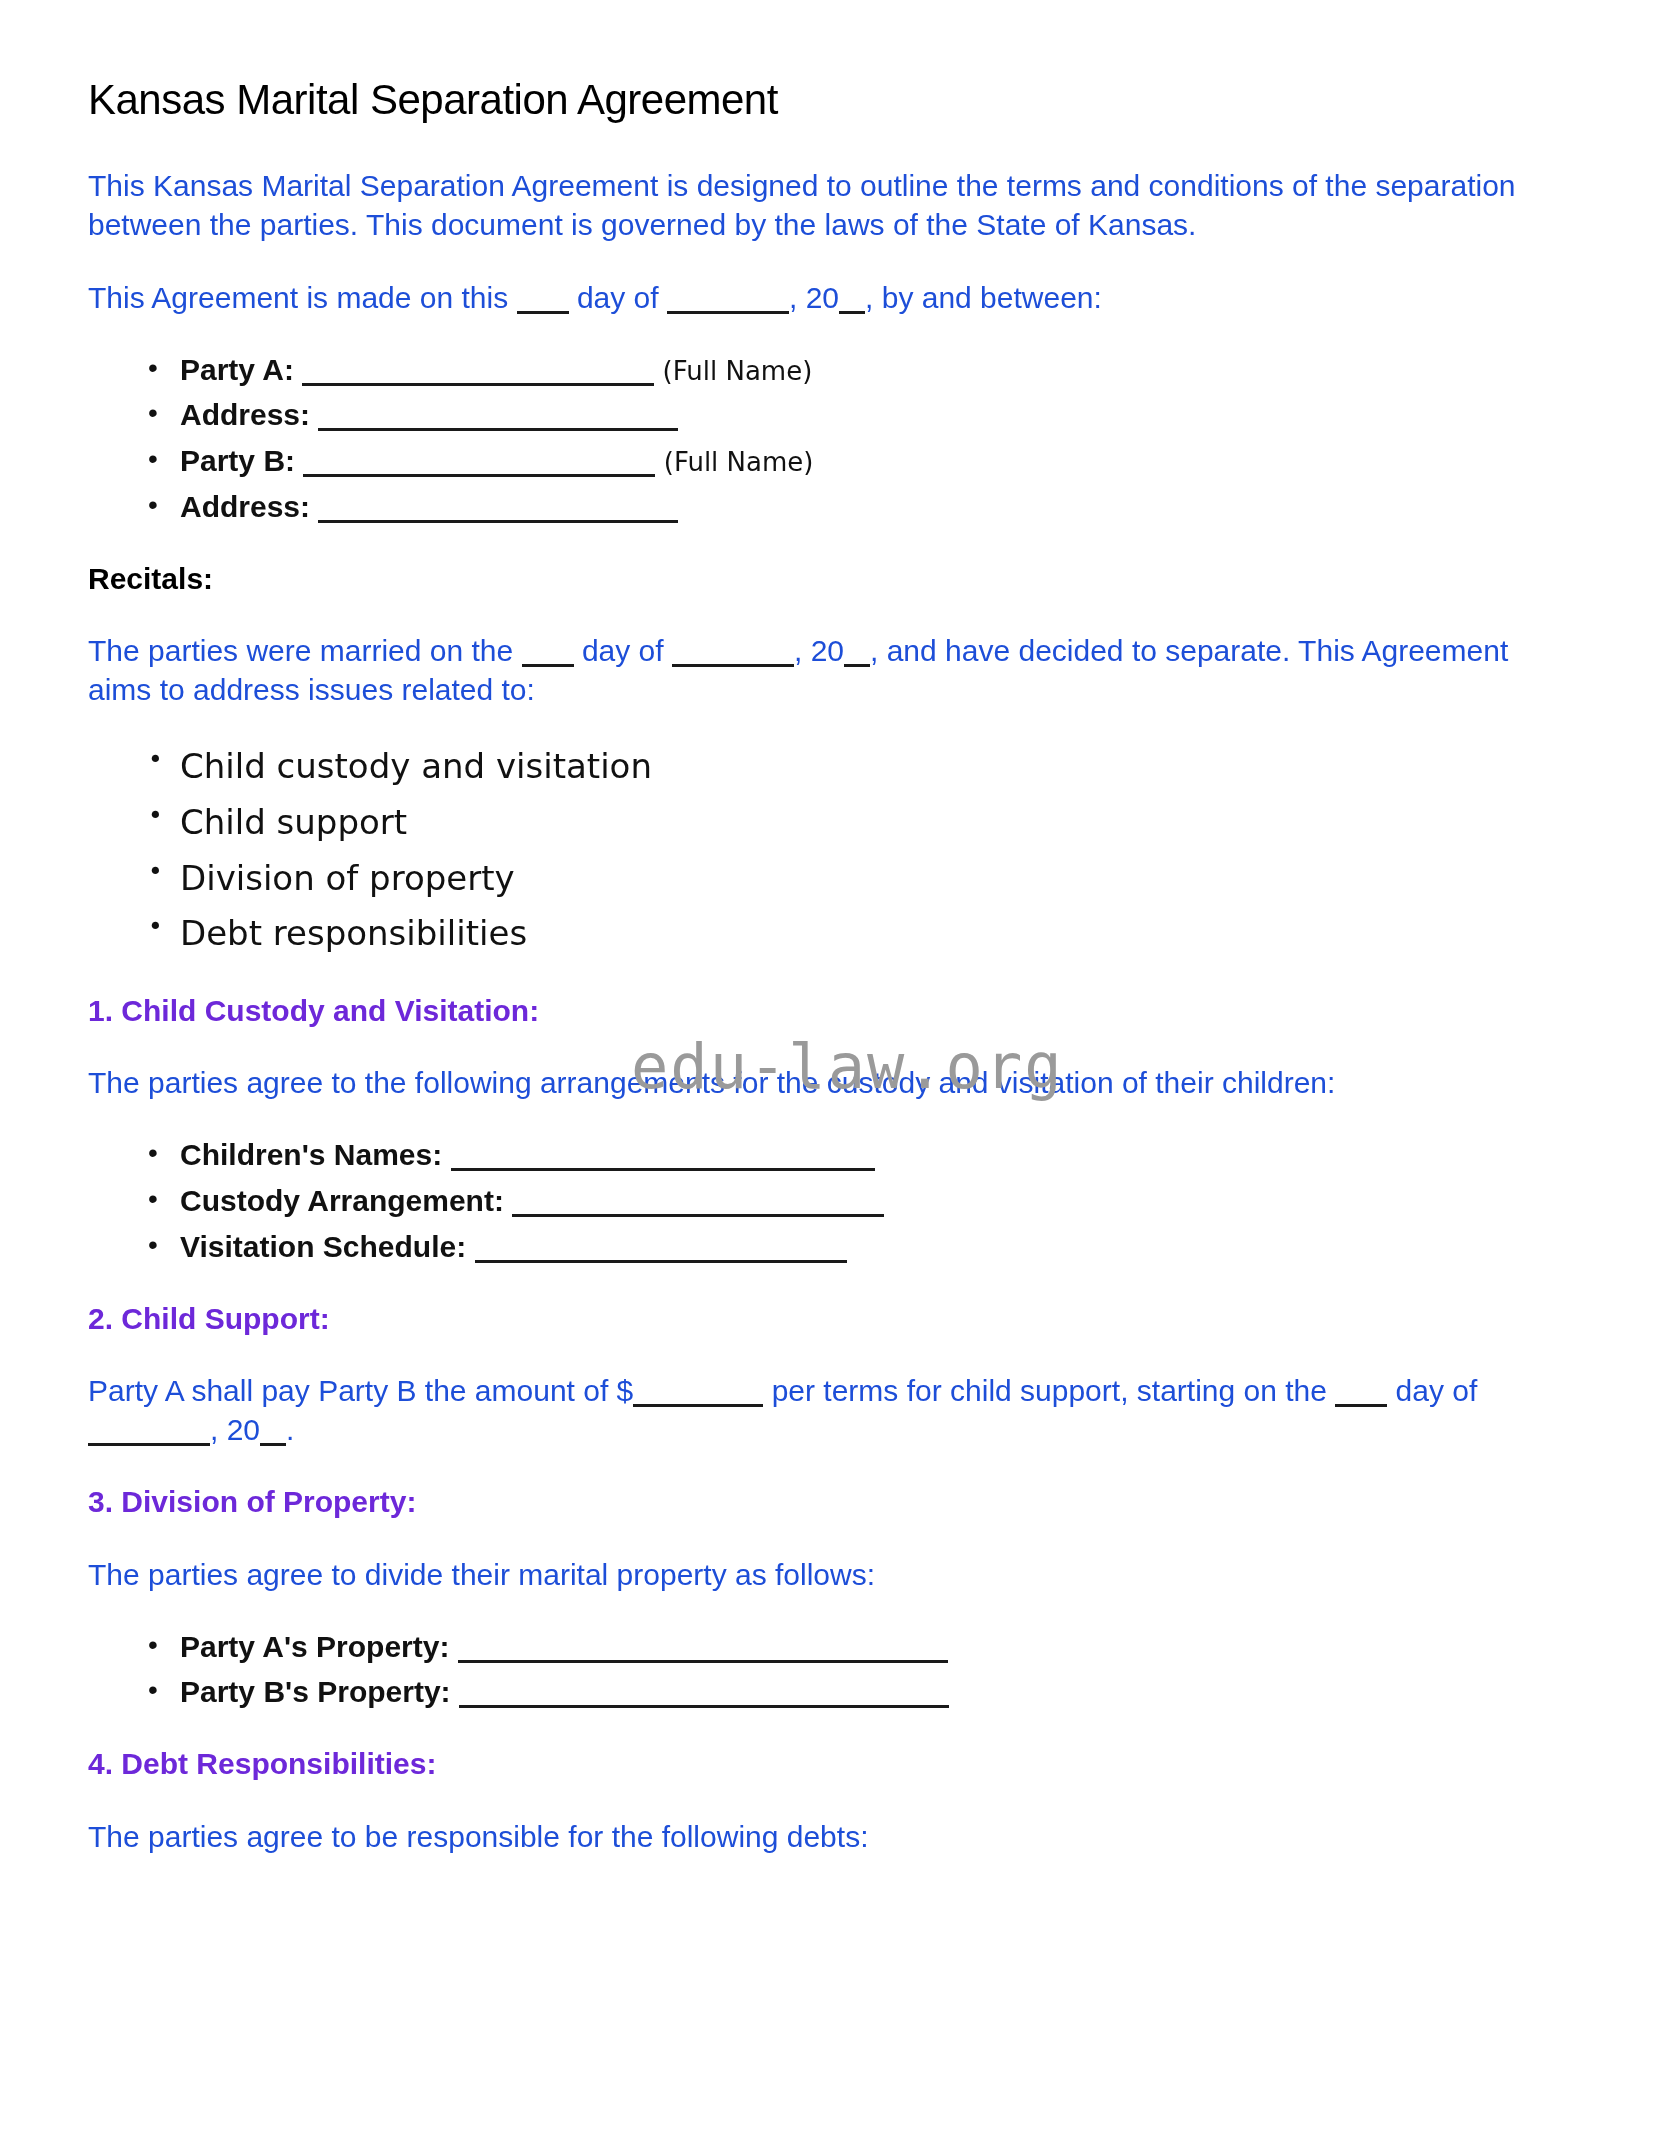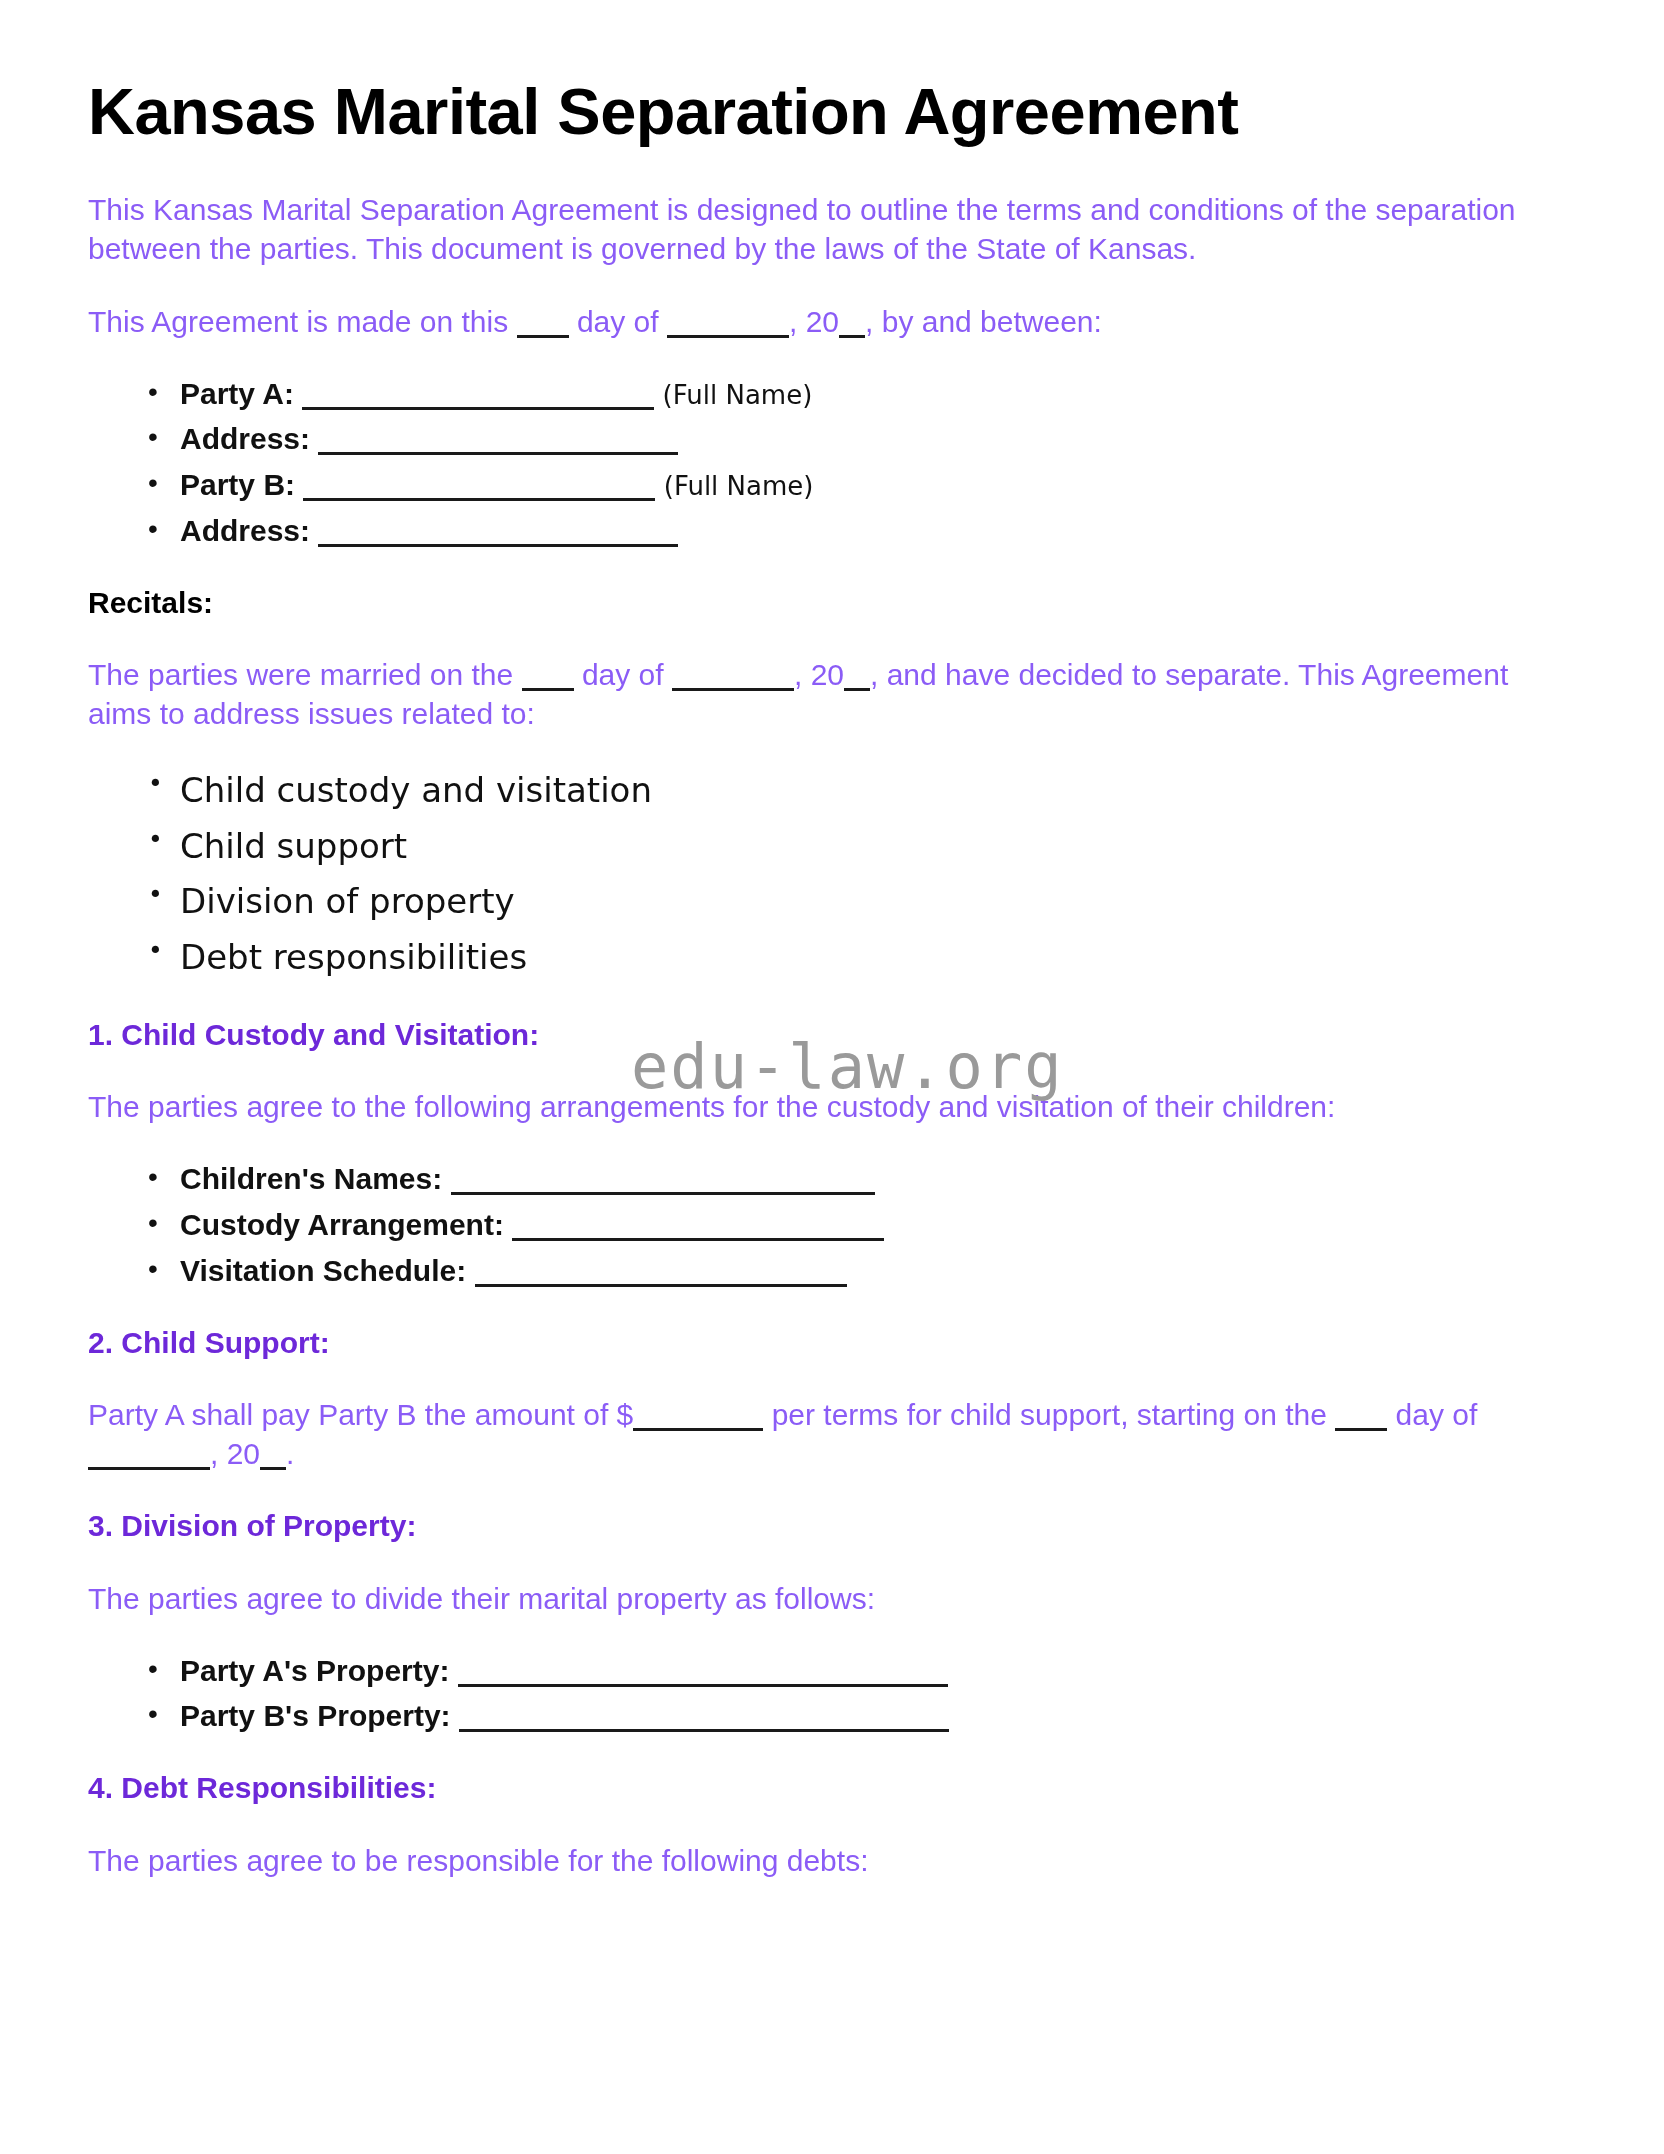--- a/index.html
+++ b/index.html
@@ -37,33 +37,33 @@
     white-space: nowrap;
     pointer-events: none;
     user-select: none;
     z-index: 5;
     margin-left: 33px;
   }
 
   
   .doc-title {
     font-family: "Liberation Sans", sans-serif;
-    font-weight: bold;
-    font-size: 65px;
+    font-weight: normal;
+    font-size: 42px;
     line-height: 1.04;
     letter-spacing: -0.5px;
     margin: 0 0 44px 0;
     color: #000;
   }
 
   p.body-text {
     font-size: 30px;
     line-height: 1.30;
     margin: 16px 0 34px 0;
-    color: #8b5cf6;
+    color: #1d4ed8;
     max-width: 1460px;
   }
 
   h2.sec-head {
     font-size: 30px;
     font-weight: bold;
     line-height: 1.25;
     margin: 0 0 34px 0;
     color: #000;
   }

